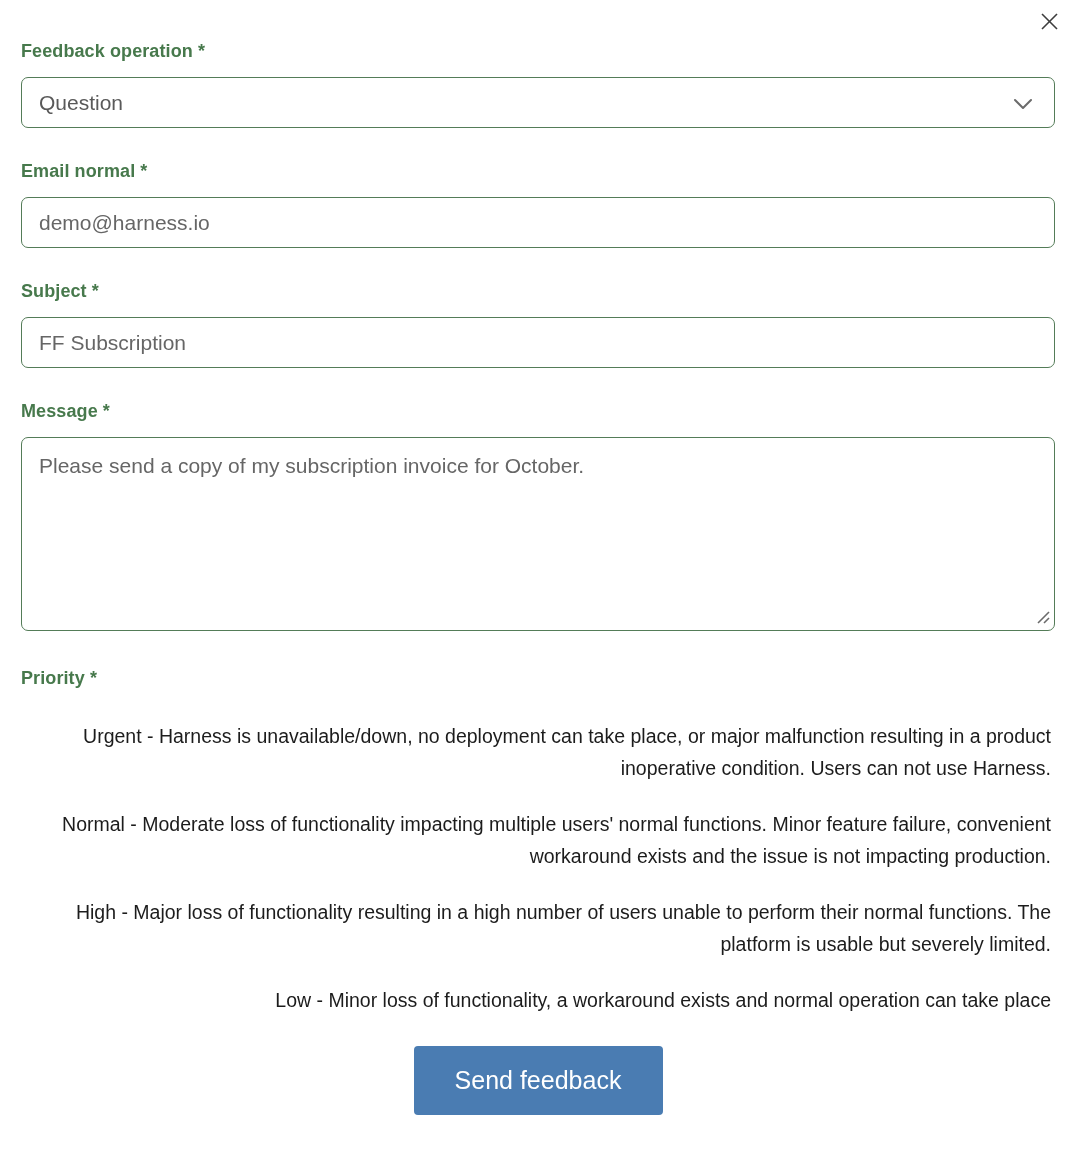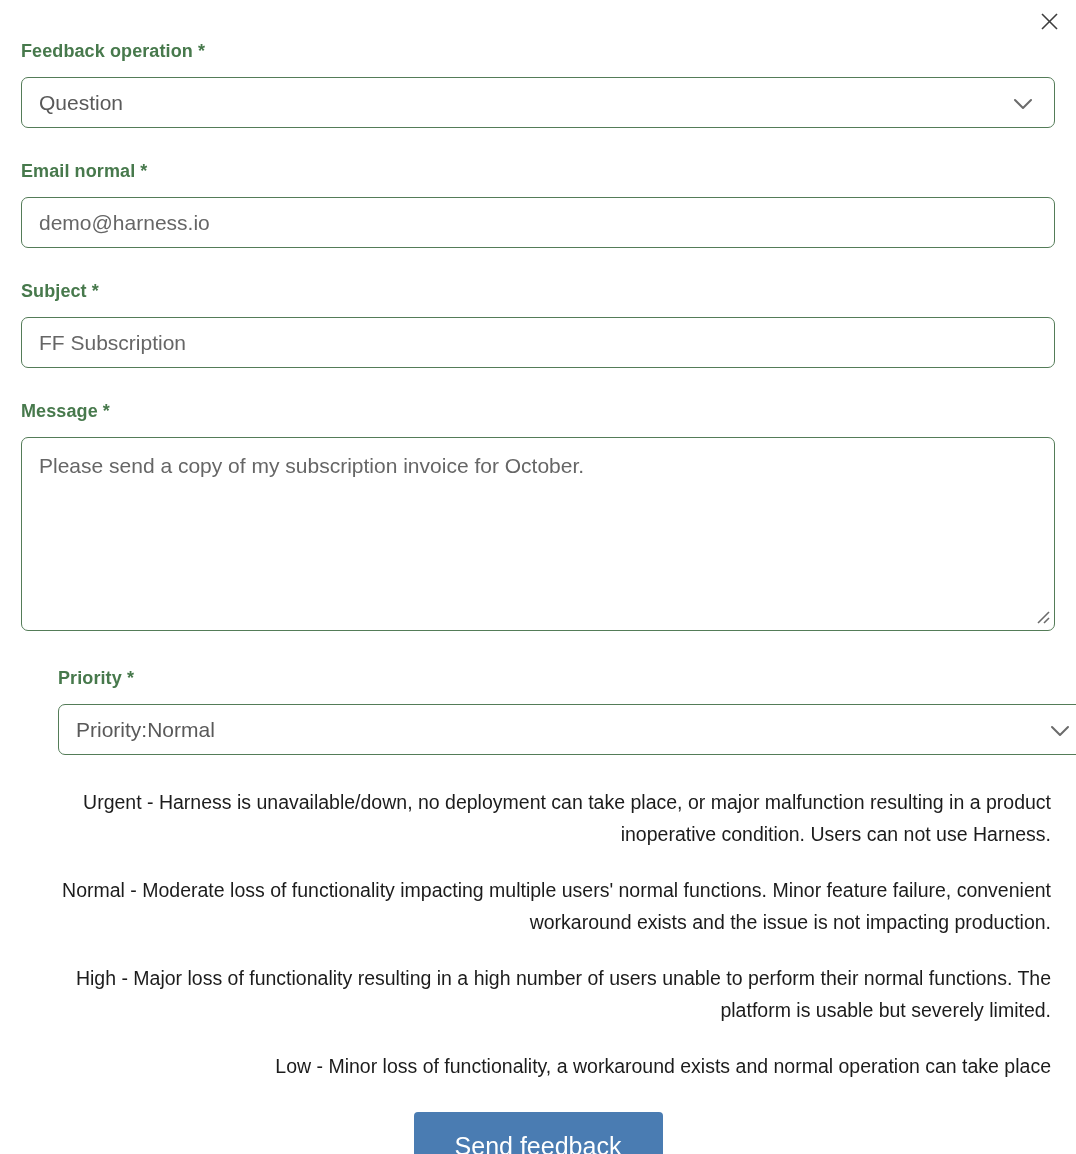--- a/index.html
+++ b/index.html
@@ -152,30 +152,22 @@
       <textarea class="textarea-control" style="">Please send a copy of my subscription invoice for October.</textarea>
       <span class="resize-handle">
         <svg width="16" height="16" viewBox="0 0 16 16">
           <line x1="3" y1="14" x2="14" y2="3" stroke="#6b6b6b" stroke-width="1.6"></line>
           <line x1="9" y1="14" x2="14" y2="9" stroke="#6b6b6b" stroke-width="1.6"></line>
         </svg>
       </span>
     </div>
   </div>
 
-  <div class="field-group" style="margin-bottom:0;margin-left:37px;">
+  <div class="field-group" style="margin-bottom:0;">
     <label class="field-label"><span>Priority</span> <span class="required-mark">*</span></label>
-    <div class="control select-control" role="combobox">
-      <span class="select-value">Priority:Normal</span>
-      <span class="chevron-icon">
-        <svg width="20" height="12" viewBox="0 0 20 12">
-          <polyline points="2,2 10,10 18,2" fill="none" stroke="#6b6b6b" stroke-width="2" stroke-linecap="round" stroke-linejoin="round"></polyline>
-        </svg>
-      </span>
-    </div>
   </div>
 
   <div class="help-block">
     <p class="help-paragraph">Urgent - Harness is unavailable/down, no deployment can take place, or major malfunction resulting in a product inoperative condition. Users can not use Harness.</p>
     <p class="help-paragraph">Normal - Moderate loss of functionality impacting multiple users' normal functions. Minor feature failure, convenient workaround exists and the issue is not impacting production.</p>
     <p class="help-paragraph">High - Major loss of functionality resulting in a high number of users unable to perform their normal functions. The platform is usable but severely limited.</p>
     <p class="help-paragraph">Low - Minor loss of functionality, a workaround exists and normal operation can take place</p>
   </div>
 
   <div class="submit-row">

